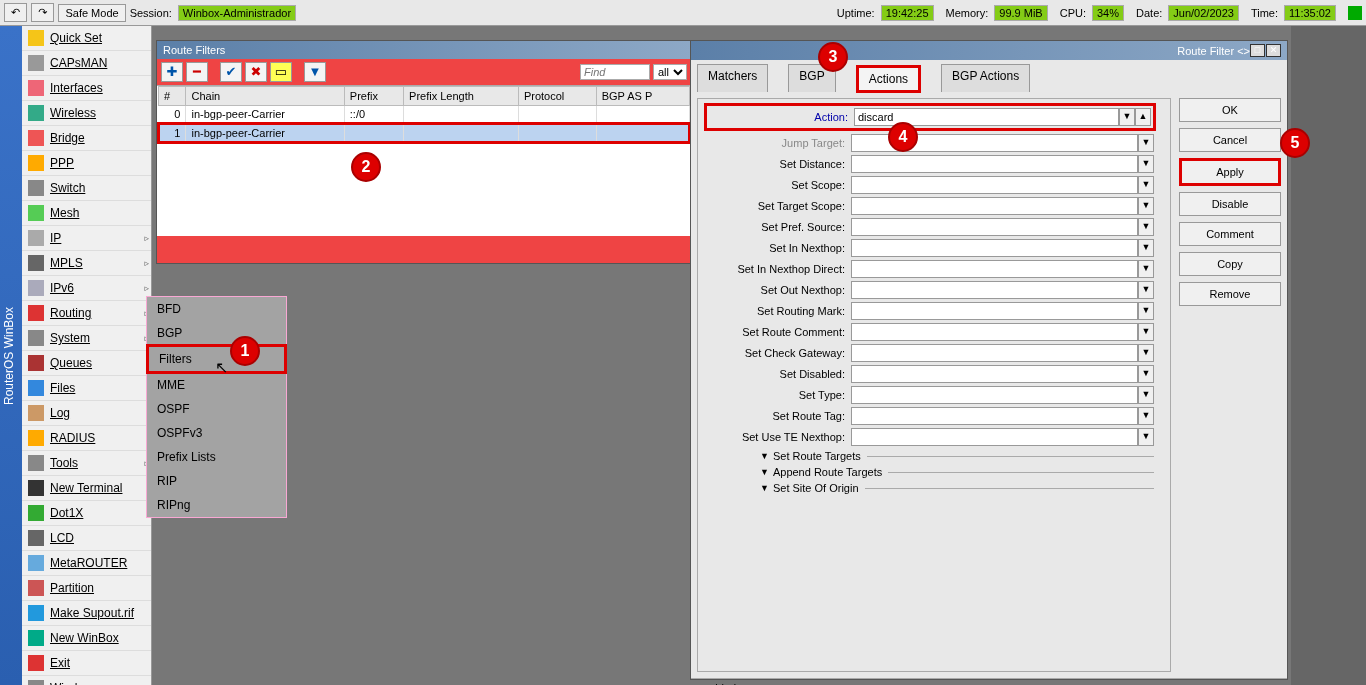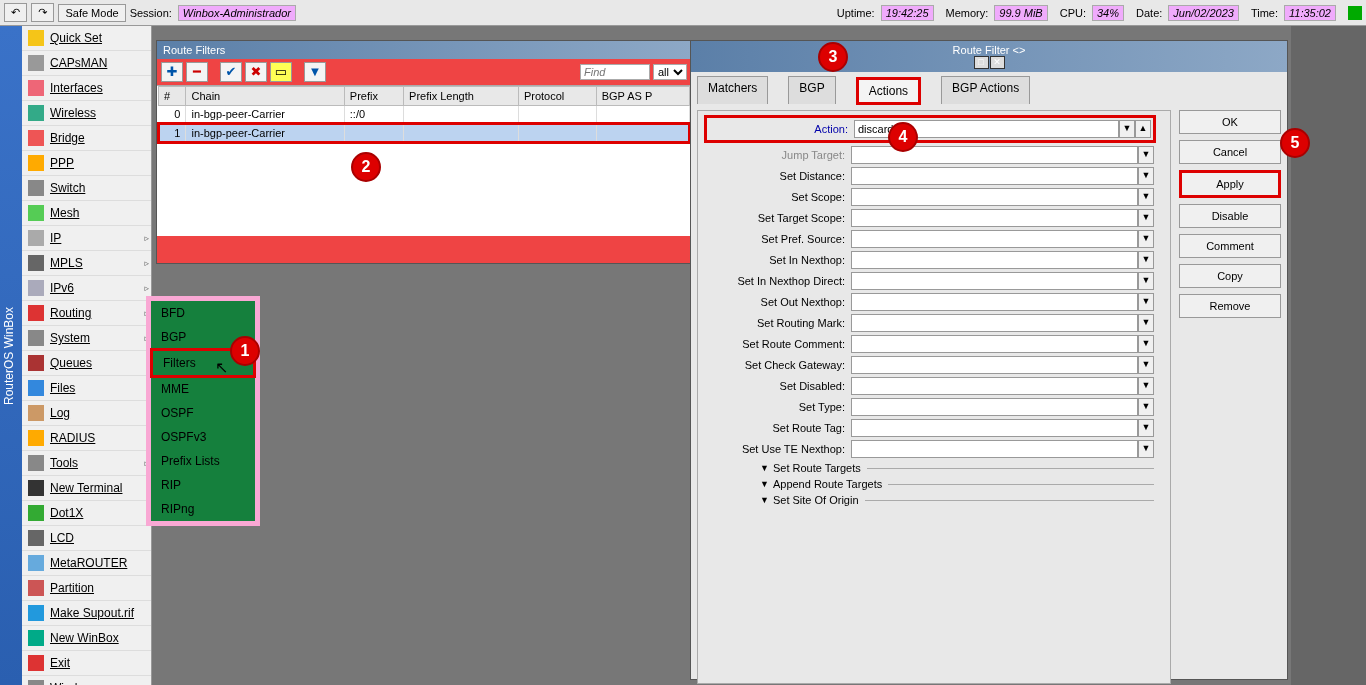--- a/index.html
+++ b/index.html
@@ -3,34 +3,34 @@
 <meta charset="utf-8">
 <style>
 * { box-sizing: border-box; margin: 0; padding: 0; font-family: Arial, sans-serif; }
 body { background: #666; width: 1366px; height: 685px; position: relative; overflow: hidden; }
 
 
 .topbar { height: 26px; background: #e8e8e8; border-bottom: 1px solid #999; display: flex; align-items: center; padding: 0 4px; font-size: 11px; gap: 4px; }
 .topbar .btn { border: 1px solid #999; background: #f0f0f0; padding: 2px 6px; cursor: pointer; font-size: 11px; }
 .topbar .sep { flex: 1; }
 .topbar .stat-label { margin-left: 8px; }
-.topbar .stat-val { border: 1px solid #aaa; background: #f0abfc; padding: 1px 4px; margin-left: 2px; font-style: italic; }
+.topbar .stat-val { border: 1px solid #aaa; background: #84cc16; padding: 1px 4px; margin-left: 2px; }
 .led { width: 14px; height: 14px; background: #0a0; margin-left: 8px; }
 
 
 .leftstrip { position: absolute; left: 0; top: 26px; width: 22px; bottom: 0; background: linear-gradient(to bottom,#2a5fb0,#3a72c8); color: #fff; writing-mode: vertical-rl; transform: rotate(180deg); text-align: center; font-size: 12px; padding: 6px 2px; }
 
 
 .sidebar { position: absolute; left: 22px; top: 26px; width: 130px; bottom: 0; background: #f0f0f0; border-right: 1px solid #999; font-size: 12px; overflow: hidden; text-decoration: underline; }
 .sidebar .item { display: flex; align-items: center; padding: 4px 6px; cursor: pointer; border-bottom: 1px solid #ddd; gap: 6px; position: relative; }
 .sidebar .sub { position: absolute; right: 2px; font-size: 9px; color: #666; }
 .icon-sq { width: 16px; height: 16px; display: inline-block; flex-shrink: 0; }
 
 
-.flyout { position: absolute; left: 146px; top: 296px; width: 114px; background: #15803d; border: 5px solid #f9a8d4; font-size: 12px; z-index: 50; }
+.flyout { position: absolute; left: 146px; top: 296px; width: 141px; background: #a3a3a3; border: 1px solid #f9a8d4; font-size: 12px; z-index: 50; }
 .flyout .fitem { padding: 5px 10px; cursor: pointer; }
 .flyout .fitem.hl { border: 3px solid #d00; margin: -1px; position: relative; }
 
 
 .workarea { position: absolute; left: 152px; top: 26px; right: 75px; bottom: 0; background: #777; }
 
 
 .win1 { position: absolute; left: 4px; top: 14px; width: 536px; height: 224px; background: #ef4444; border: 1px solid #555; }
 .win-title { background: linear-gradient(to right,#5b7fa8,#8da8c6); color: #fff; font-size: 11px; padding: 3px 6px; }
 .win1 .tb { display: flex; align-items: center; padding: 3px 4px; gap: 3px; border-bottom: 1px solid #aaa; }
@@ -41,21 +41,21 @@
 .win1 th { background: #e8e8e8; border: 1px solid #bbb; padding: 3px 5px; text-align: left; font-weight: normal; }
 .win1 td { border-right: 1px solid #ddd; padding: 2px 5px; }
 .win1 tr.row0 td { background: #fff; }
 .win1 tr.row1 td { background: #bcd3f0; }
 .win1 .tablewrap { height: 150px; background: #fff; overflow: auto; }
 .win1 .status { border-top: 1px solid #aaa; padding: 3px 6px; font-size: 11px; background: #e8e8e8; }
 .row1hl { border: 3px solid #d00; }
 
 
 .win2 { position: absolute; left: 538px; top: 14px; width: 598px; height: 640px; background: #e8e8e8; border: 1px solid #555; }
-.win2 .win-title { display: flex; justify-content: space-between; align-items: center; flex-direction: column; }
+.win2 .win-title { display: flex; justify-content: flex-end; align-items: center; }
 .win2 .winbtns { display: flex; gap: 1px; }
 .win2 .wbtn { width: 15px; height: 13px; border: 1px solid #333; background: #ddd; cursor: pointer; font-size: 9px; text-align: center; line-height: 11px; }
 .win2 .tabs { display: flex; padding: 4px 6px 0; gap: 20px; font-size: 12px; }
 .win2 .tab { padding: 4px 10px; border: 1px solid #999; background: #ddd; cursor: pointer; border-bottom: none; }
 .win2 .tab.active { background: #f4f4f4; border-bottom: 1px solid #f4f4f4; position: relative; top: 1px; }
 .win2 .tab.hl { border: 3px solid #d00; }
 .win2 .body { display: flex; padding: 6px; gap: 8px; height: 586px; }
 .win2 .form { flex: 1; overflow-y: auto; border: 1px solid #aaa; background: #e8e8e8; padding: 4px 16px 4px 8px; }
 .win2 .row { display: flex; align-items: center; margin: 3px 0; font-size: 11px; }
 .win2 .row label { width: 145px; text-align: right; padding-right: 6px; }

